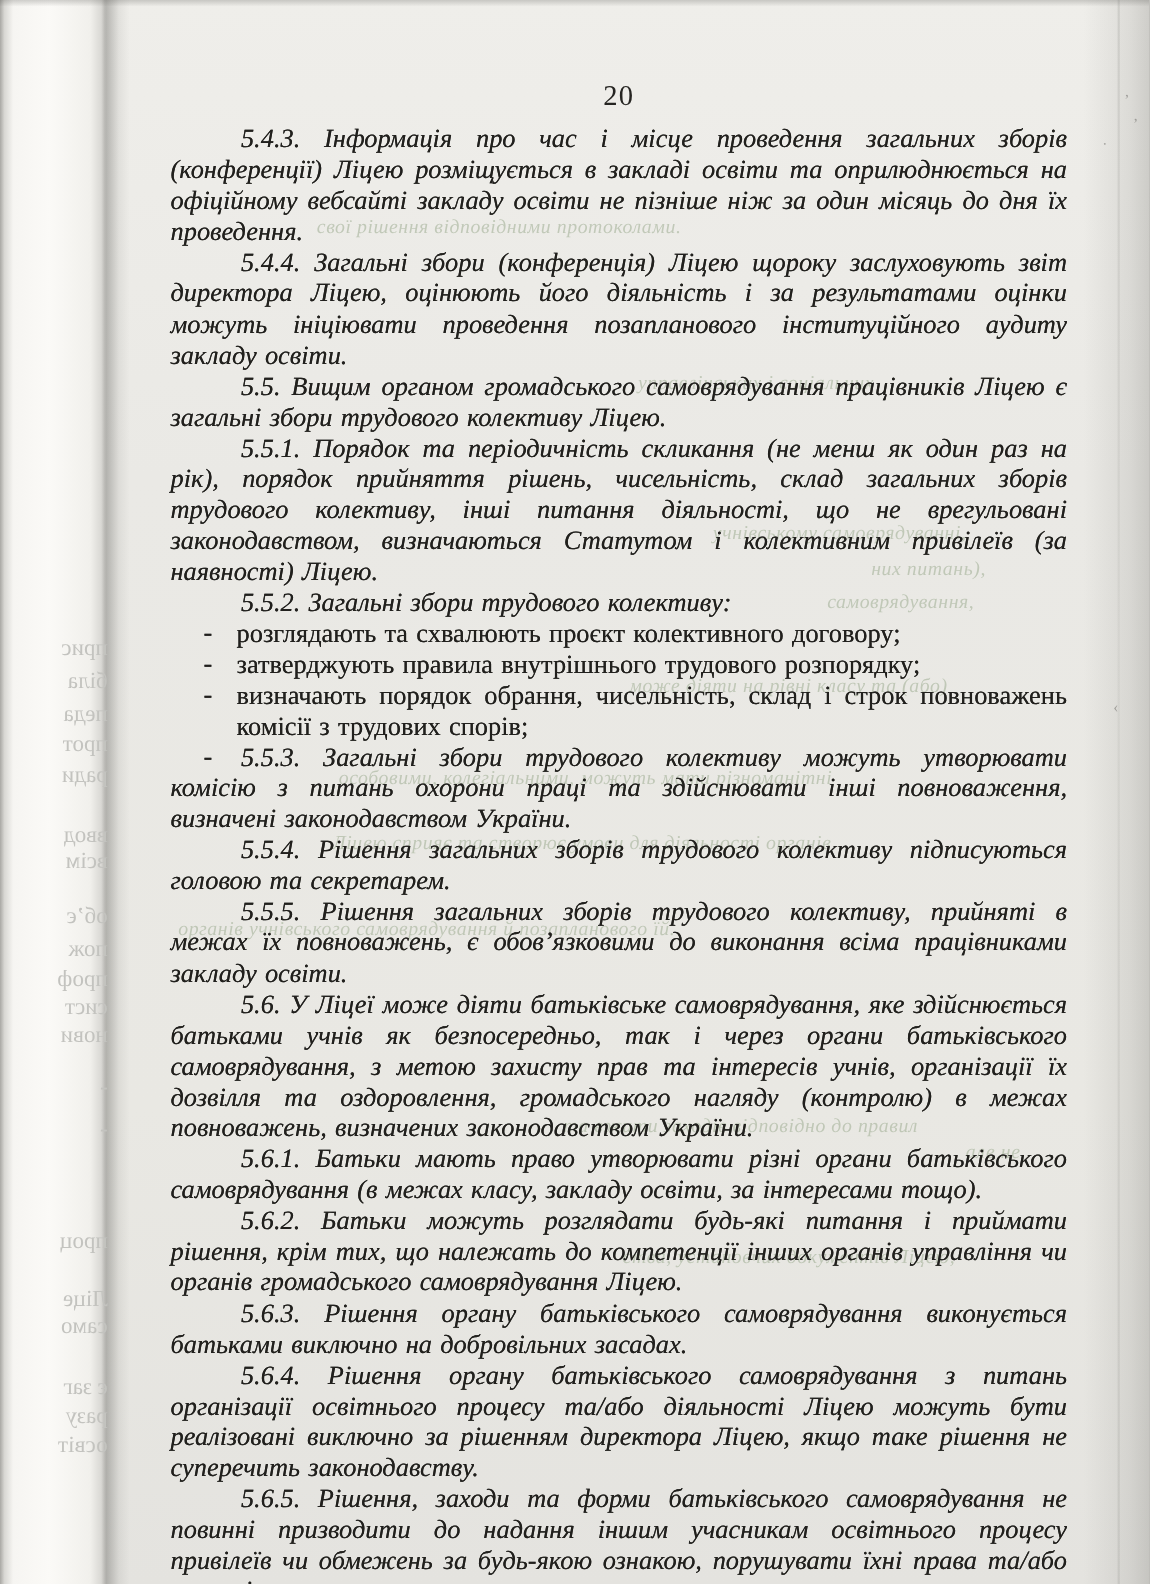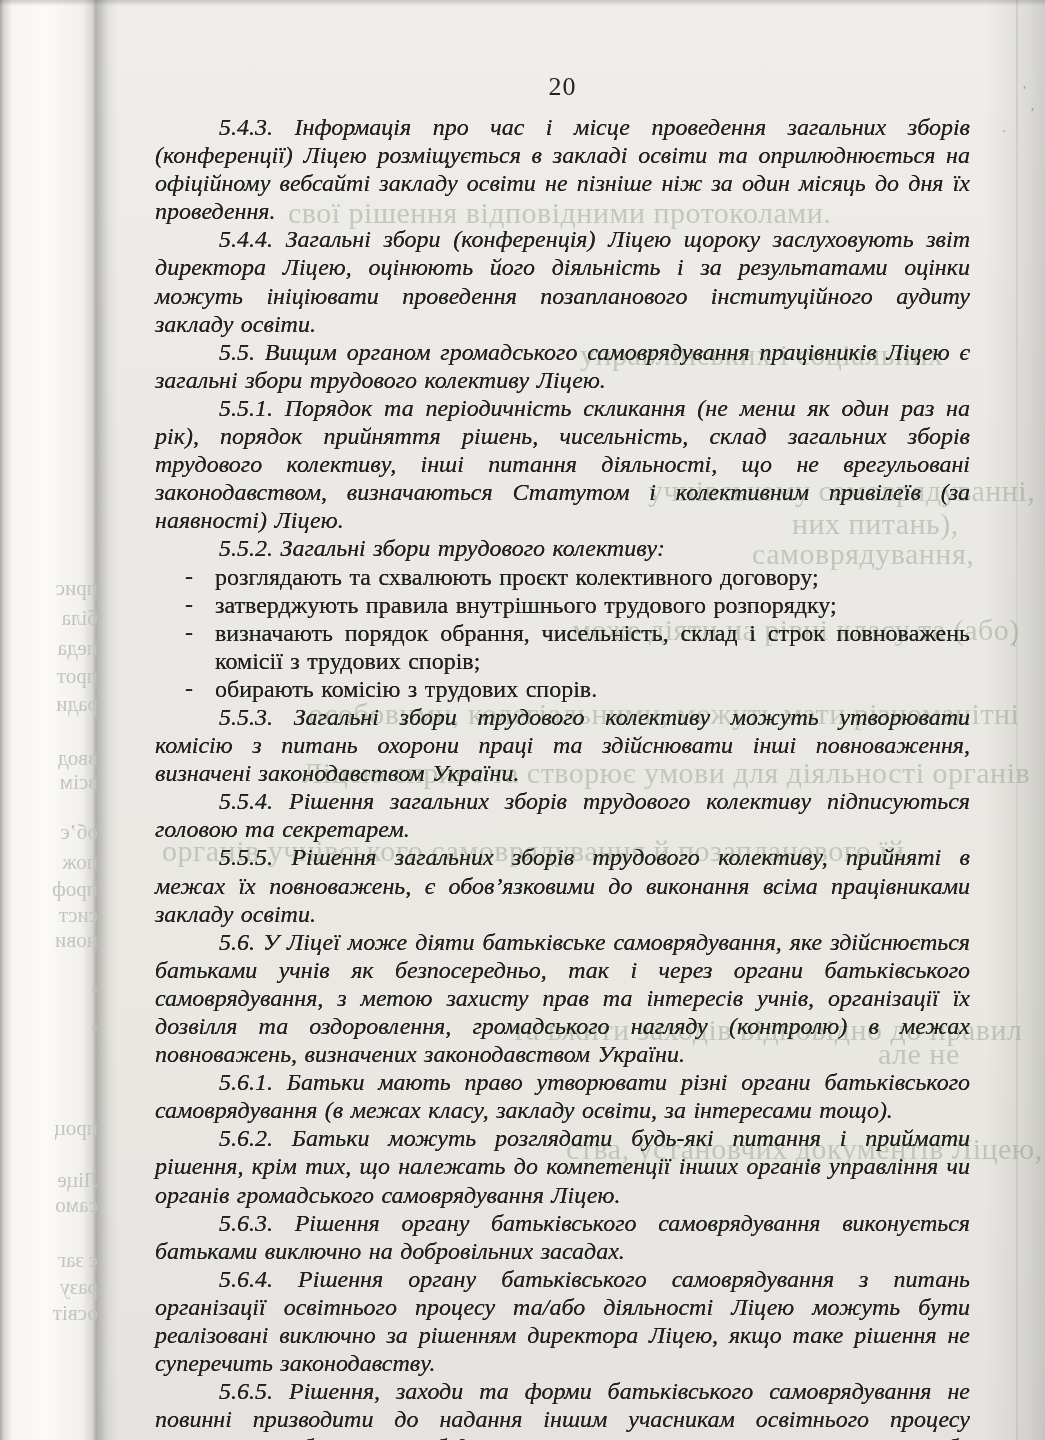--- a/index.html
+++ b/index.html
@@ -40,23 +40,24 @@
     text-align:justify;word-spacing:1.5px;
     text-shadow:0 0 0.55px rgba(30,30,28,0.9);
   }
   .content p{margin:0;text-indent:64px;font-style:italic;}
   .content p.cut-off{text-align-last:justify;}
   .bullet{position:relative;padding-left:60px;text-indent:0;}
   .bullet .dash{position:absolute;left:30px;top:-1px;}
 
   
   .ghost{
-    position:absolute;font-size:30px;color:#a7b49c;opacity:.62;
+    position:absolute;font-size:18px;color:#a7b49c;opacity:.62;
     filter:blur(0.35px);white-space:nowrap;letter-spacing:.5px;
     text-shadow:none;
+    font-style:italic;
   }
   
   .bleed{
     position:absolute;left:6px;width:92px;
     font-size:21px;color:#c3c3bf;transform:scaleX(-1);
     filter:blur(0.3px);white-space:nowrap;text-align:left;
   }
   .speck{position:absolute;color:#8d8c88;font-size:14px;opacity:.7;}
 </style>
 </head>
@@ -123,21 +124,20 @@
     <div class="bullet">
       <span class="dash">-</span>
       <span>затверджують правила внутрішнього трудового розпорядку;</span>
     </div>
     <div class="bullet">
       <span class="dash">-</span>
       <span>визначають порядок обрання, чисельність, склад і строк повноважень комісії з трудових спорів;</span>
     </div>
     <div class="bullet">
       <span class="dash">-</span>
-      <span>обирають комісію з трудових спорів.</span>
     </div>
 
     <p>5.5.3. Загальні збори трудового колективу можуть утворювати комісію з питань охорони праці та здійснювати інші повноваження, визначені законодавством України.</p>
     <p>5.5.4. Рішення загальних зборів трудового колективу підписуються головою та секретарем.</p>
     <p>5.5.5. Рішення загальних зборів трудового колективу, прийняті в межах їх повноважень, є обов’язковими до виконання всіма працівниками закладу освіти.</p>
     <p>5.6. У Ліцеї може діяти батьківське самоврядування, яке здійснюється батьками учнів як безпосередньо, так і через органи батьківського самоврядування, з метою захисту прав та інтересів учнів, організації їх дозвілля та оздоровлення, громадського нагляду (контролю) в межах повноважень, визначених законодавством України.</p>
     <p>5.6.1. Батьки мають право утворювати різні органи батьківського самоврядування (в межах класу, закладу освіти, за інтересами тощо).</p>
     <p>5.6.2. Батьки можуть розглядати будь-які питання і приймати рішення, крім тих, що належать до компетенції інших органів управління чи органів громадського самоврядування Ліцею.</p>
     <p>5.6.3. Рішення органу батьківського самоврядування виконується батьками виключно на добровільних засадах.</p>
     <p>5.6.4. Рішення органу батьківського самоврядування з питань організації освітнього процесу та/або діяльності Ліцею можуть бути реалізовані виключно за рішенням директора Ліцею, якщо таке рішення не суперечить законодавству.</p>

